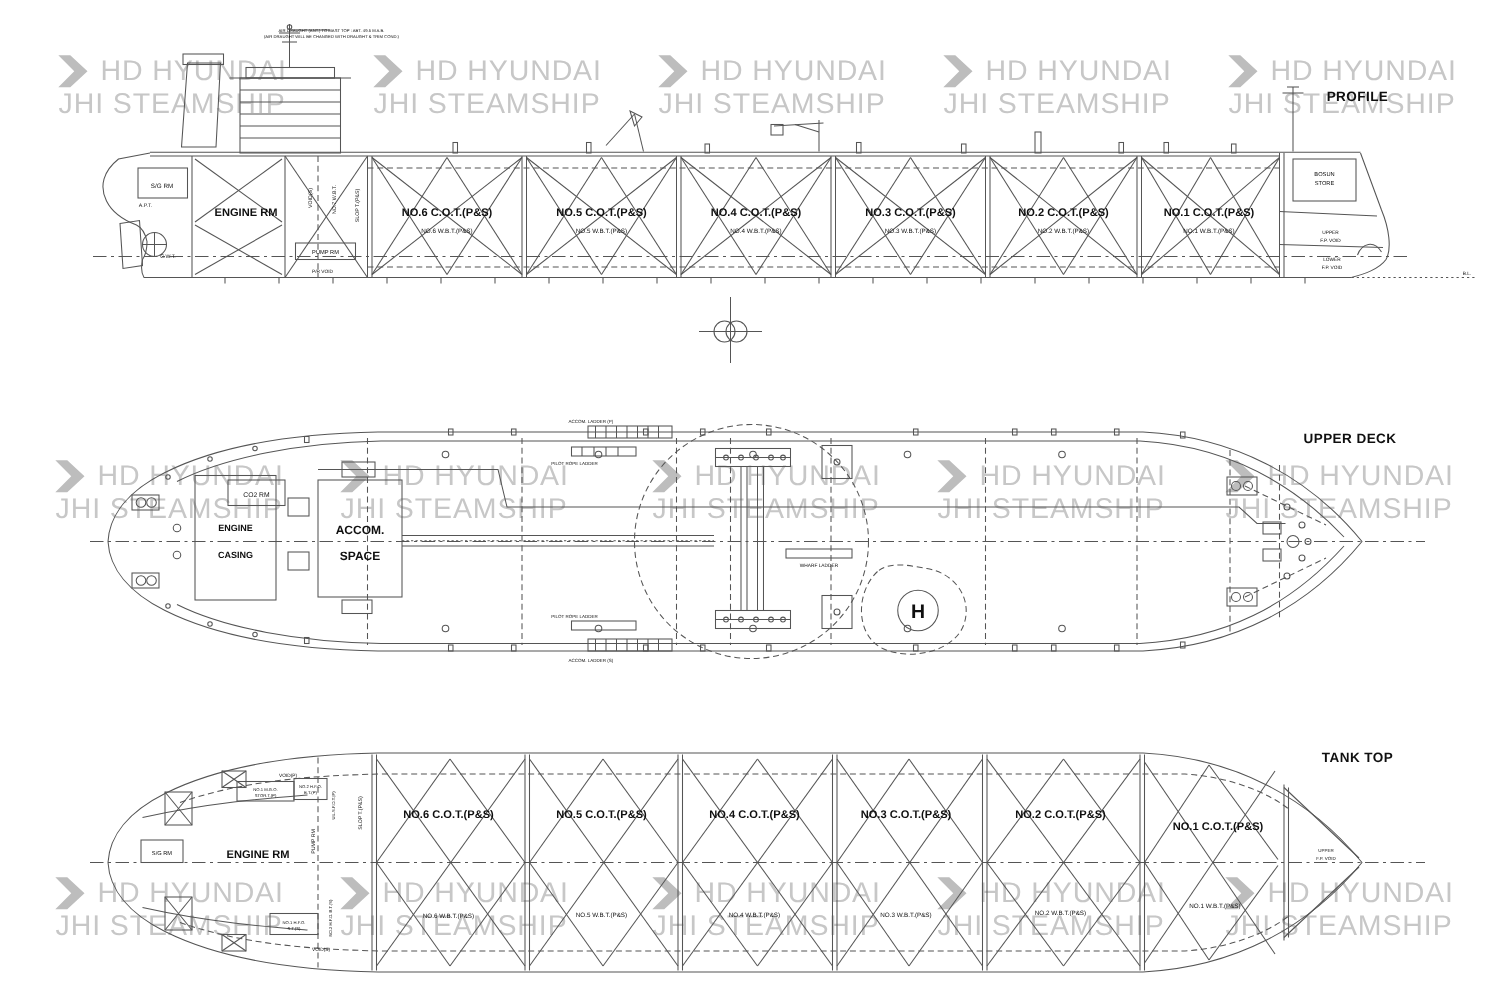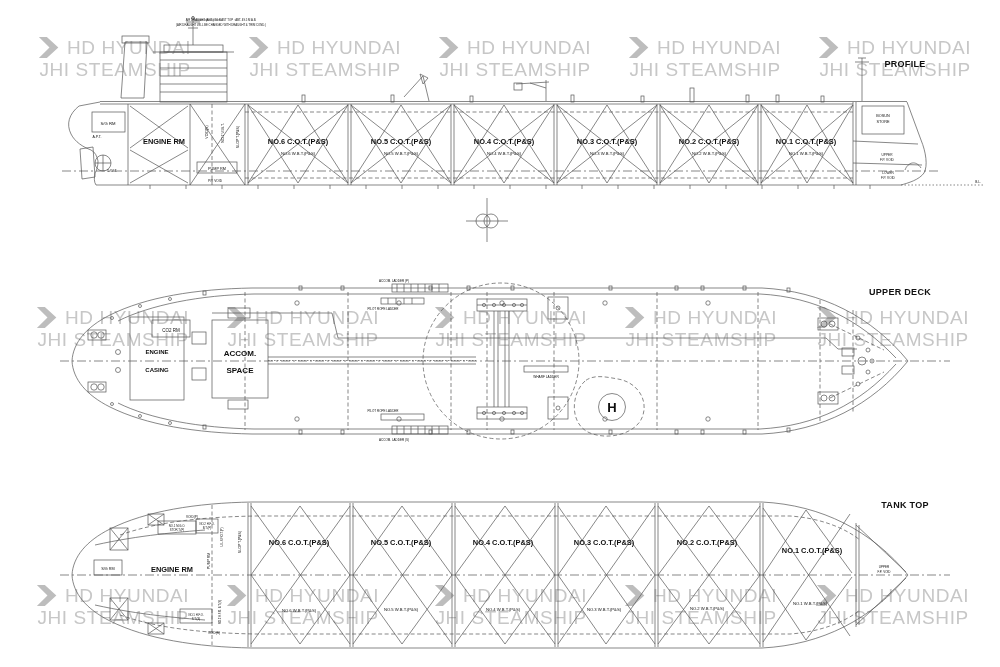--- a/index.html
+++ b/index.html
@@ -1,21 +1,21 @@
 <!DOCTYPE html>
 <html><head>
 <meta charset="utf-8">
 <style>
   html,body{margin:0;padding:0;background:#fff;width:1000px;height:667px;overflow:hidden;}
   .canvas{position:relative;width:821px;height:667px;background:#fff;font-family:"Liberation Sans",sans-serif;}
   #wm-layer{position:absolute;left:0;top:0;width:1000px;height:667px;z-index:1;}
   .wm{position:absolute;color:#c7c7c7;font-size:19px;line-height:22px;letter-spacing:.6px;white-space:nowrap;font-weight:500;}
   .wm-l1{display:flex;align-items:center;gap:6px;}
   .wm-icon{width:23px;height:23px;flex:0 0 auto;}
-  .wm-t2{padding-left:1px;text-align:center;}
+  .wm-t2{padding-left:1px;}
   svg.draw{position:absolute;left:0;top:0;z-index:2;}
   .draw line,.draw path,.draw rect,.draw circle,.draw ellipse,.draw polyline,.draw polygon{fill:none;stroke:#555;stroke-width:.7;}
   .k{stroke:#333;stroke-width:1.3;}
   .m{stroke:#555;stroke-width:.8;}
   .f{stroke:#8a8a8a;stroke-width:.55;}
   .lt{stroke:#a5a5a5;stroke-width:.45;}
   .dash{stroke-dasharray:4 2.5;}
   .dd{stroke-dasharray:9 3 2 3;}
   .dot{stroke-dasharray:1.5 2;}
   .fill{fill:#333;stroke:none;}

